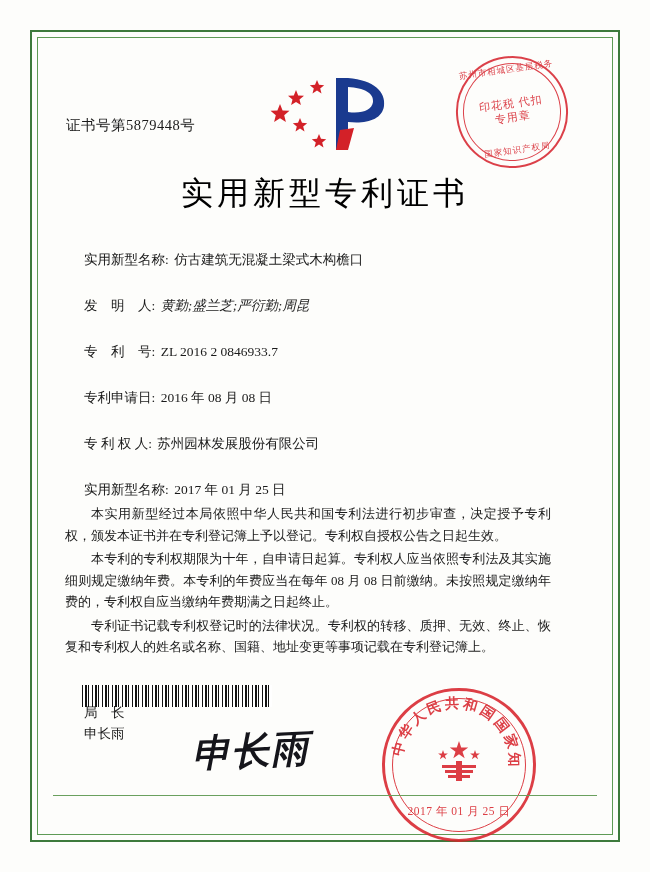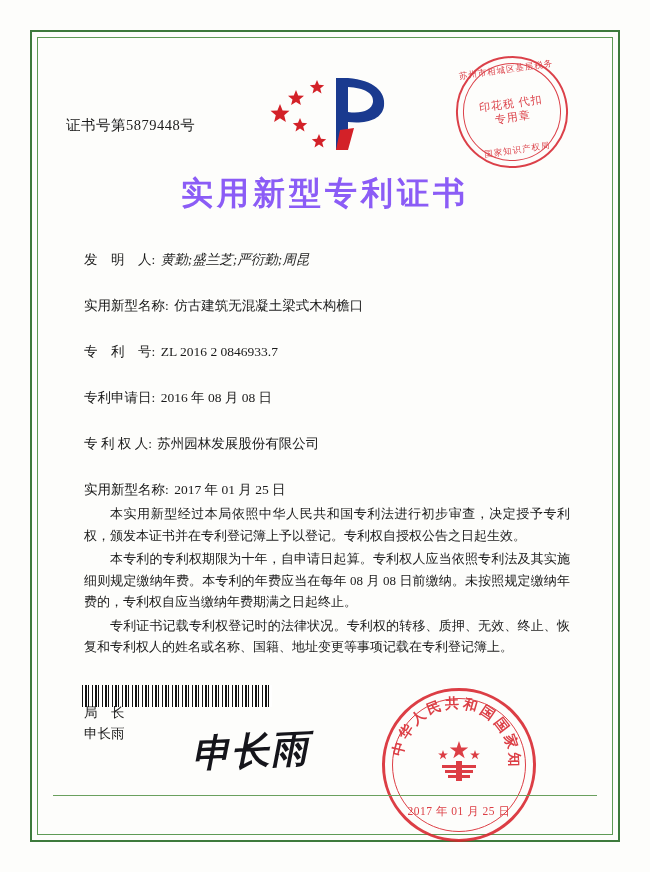--- a/index.html
+++ b/index.html
@@ -110,23 +110,23 @@
     letter-spacing: 1px;
   }
   
   .main-title {
     position: absolute;
     left: 0;
     top: 124px;
     width: 546px;
     text-align: center;
     font-size: 32px;
-    font-weight: bold;
+    font-weight: normal;
     letter-spacing: 4px;
-    color: #8b5cf6;
+    color: #000000;
   }
   
   .fields {
     position: absolute;
     left: 32px;
     top: 202px;
     width: 500px;
   }
   .field-row {
     font-size: 13.5px;
@@ -140,21 +140,21 @@
   .field-value {
     display: inline-block;
     padding-left: 2px;
   }
   .field-value.italic {
     font-style: italic;
   }
   
   .body-text {
     position: absolute;
-    left: 32px;
+    left: 13px;
     top: 455px;
     width: 486px;
     font-size: 13px;
     line-height: 21.5px;
     text-align: justify;
   }
   .body-text p {
     margin: 0 0 2px 0;
     text-indent: 26px;
   }
@@ -275,26 +275,26 @@
       <div class="arc-text">苏州市相城区基层税务</div>
       <div class="center-text">印花税
 代扣专用章</div>
       <div class="bottom-text">国家知识产权局</div>
     </div>
 
     <div class="main-title">实用新型专利证书</div>
 
     <div class="fields">
       <div class="field-row">
+        <span class="field-label">实用新型名称:</span>
+        <span class="field-value">仿古建筑无混凝土梁式木构檐口</span>
+      </div>
+      <div class="field-row">
         <span class="field-label">发　明　人:</span>
         <span class="field-value italic">黄勤;盛兰芝;严衍勤;周昆</span>
-      </div>
-      <div class="field-row">
-        <span class="field-label">实用新型名称:</span>
-        <span class="field-value">仿古建筑无混凝土梁式木构檐口</span>
       </div>
       <div class="field-row">
         <span class="field-label">专　利　号:</span>
         <span class="field-value">ZL 2016 2 0846933.7</span>
       </div>
       <div class="field-row">
         <span class="field-label">专利申请日:</span>
         <span class="field-value">2016 年 08 月 08 日</span>
       </div>
       <div class="field-row">

